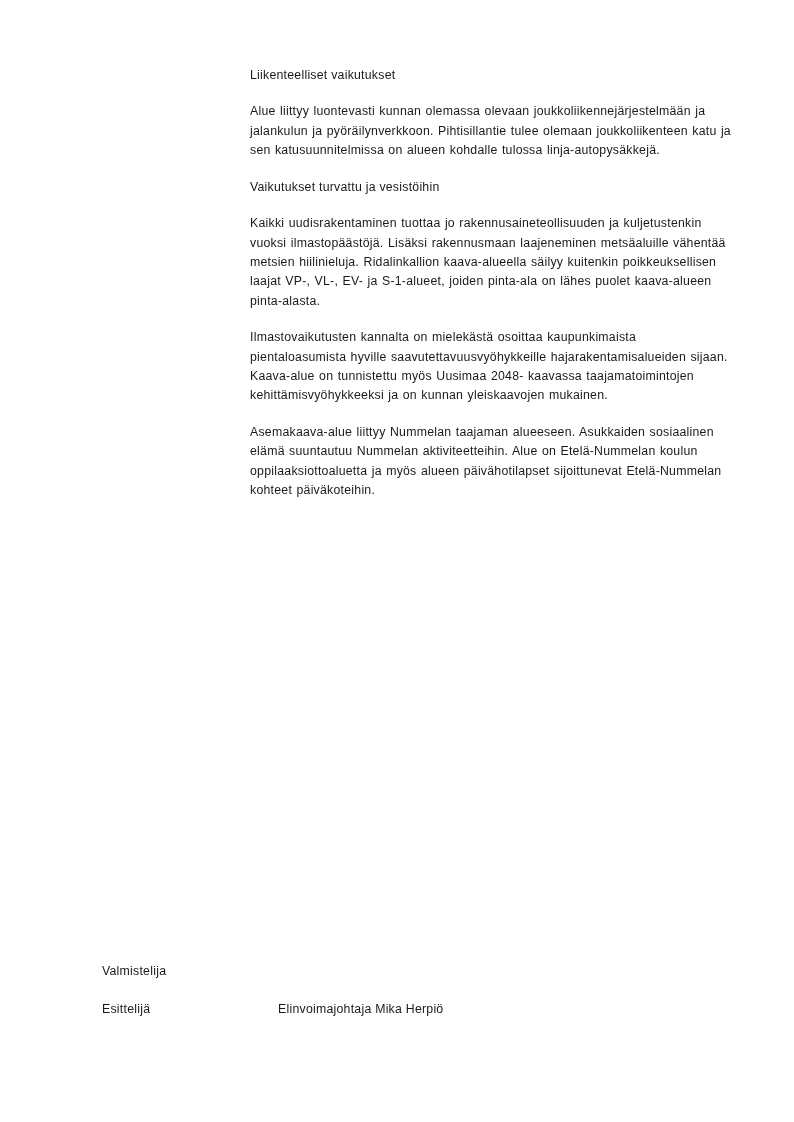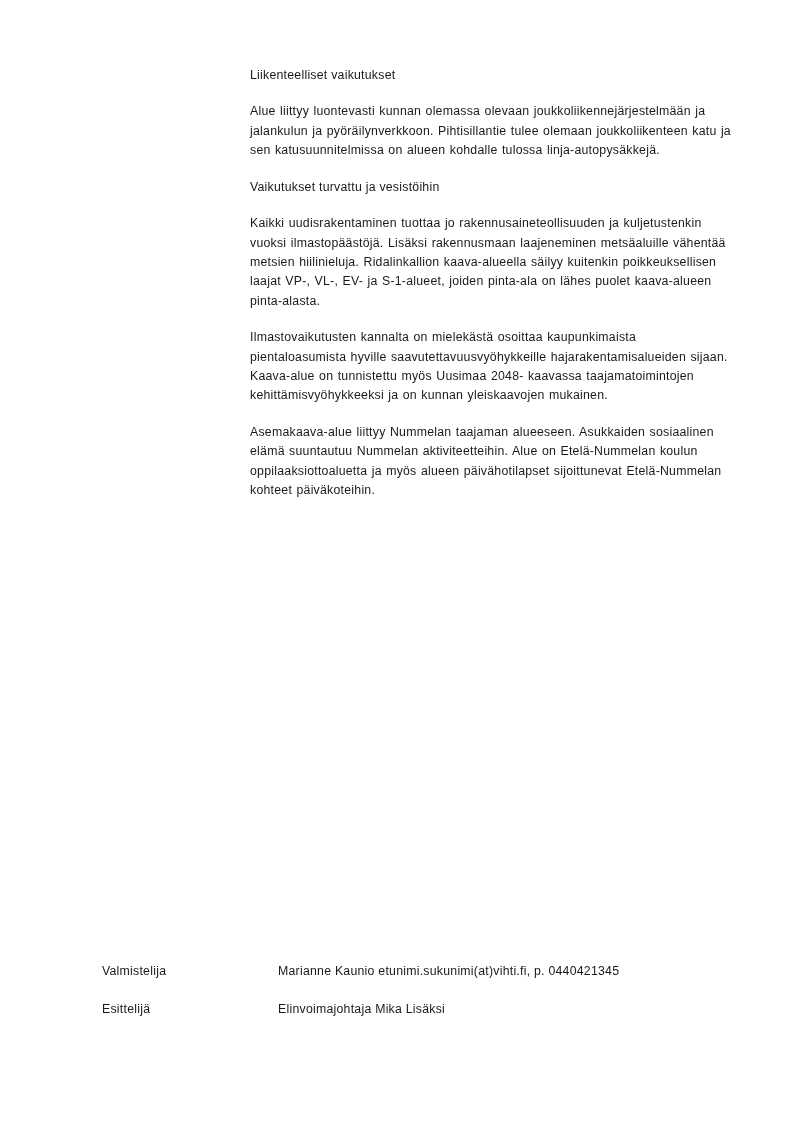--- a/index.html
+++ b/index.html
@@ -76,21 +76,20 @@
     <div class="para">Alue liittyy luontevasti kunnan olemassa olevaan joukkoliikennejärjestelmään ja jalankulun ja pyöräilynverkkoon. Pihtisillantie tulee olemaan joukkoliikenteen katu ja sen katusuunnitelmissa on alueen kohdalle tulossa linja-autopysäkkejä.</div>
     <div class="heading">Vaikutukset turvattu ja vesistöihin</div>
     <div class="para">Kaikki uudisrakentaminen tuottaa jo rakennusaineteollisuuden ja kuljetustenkin vuoksi ilmastopäästöjä. Lisäksi rakennusmaan laajeneminen metsäaluille vähentää metsien hiilinieluja. Ridalinkallion kaava-alueella säilyy kuitenkin poikkeuksellisen laajat VP-, VL-, EV- ja S-1-alueet, joiden pinta-ala on lähes puolet kaava-alueen pinta-alasta.</div>
     <div class="para">Ilmastovaikutusten kannalta on mielekästä osoittaa kaupunkimaista pientaloasumista hyville saavutettavuusvyöhykkeille hajarakentamisalueiden sijaan. Kaava-alue on tunnistettu myös Uusimaa 2048- kaavassa taajamatoimintojen kehittämisvyöhykkeeksi ja on kunnan yleiskaavojen mukainen.</div>
     <div class="para">Asemakaava-alue liittyy Nummelan taajaman alueeseen. Asukkaiden sosiaalinen elämä suuntautuu Nummelan aktiviteetteihin. Alue on Etelä-Nummelan koulun oppilaaksiottoaluetta ja myös alueen päivähotilapset sijoittunevat Etelä-Nummelan kohteet päiväkoteihin.</div>
   </div>
 
   <div class="signature-block">
     <div class="sig-row">
       <div class="sig-label">Valmistelija</div>
-      <div class="sig-value">Marianne Kaunio  etunimi.sukunimi(at)vihti.fi, p. 0440421345</div>
     </div>
     <div class="sig-row">
       <div class="sig-label">Esittelijä</div>
-      <div class="sig-value">Elinvoimajohtaja Mika Lisäksi</div>
+      <div class="sig-value">Elinvoimajohtaja Mika Herpiö</div>
     </div>
   </div>
 
 </div>
 
 </body></html>

